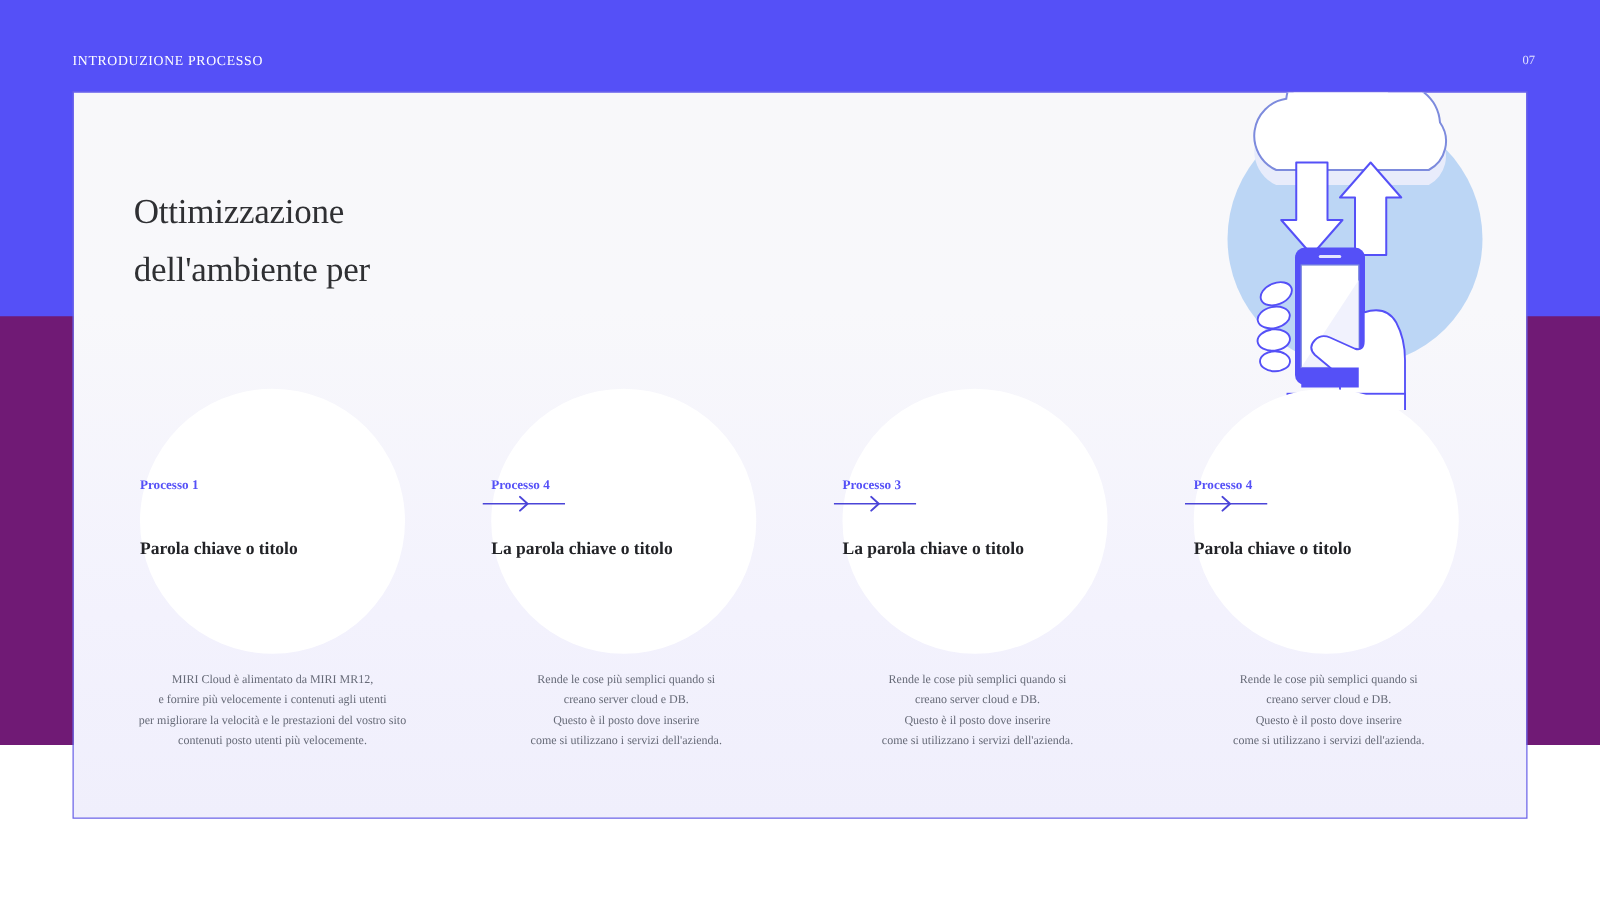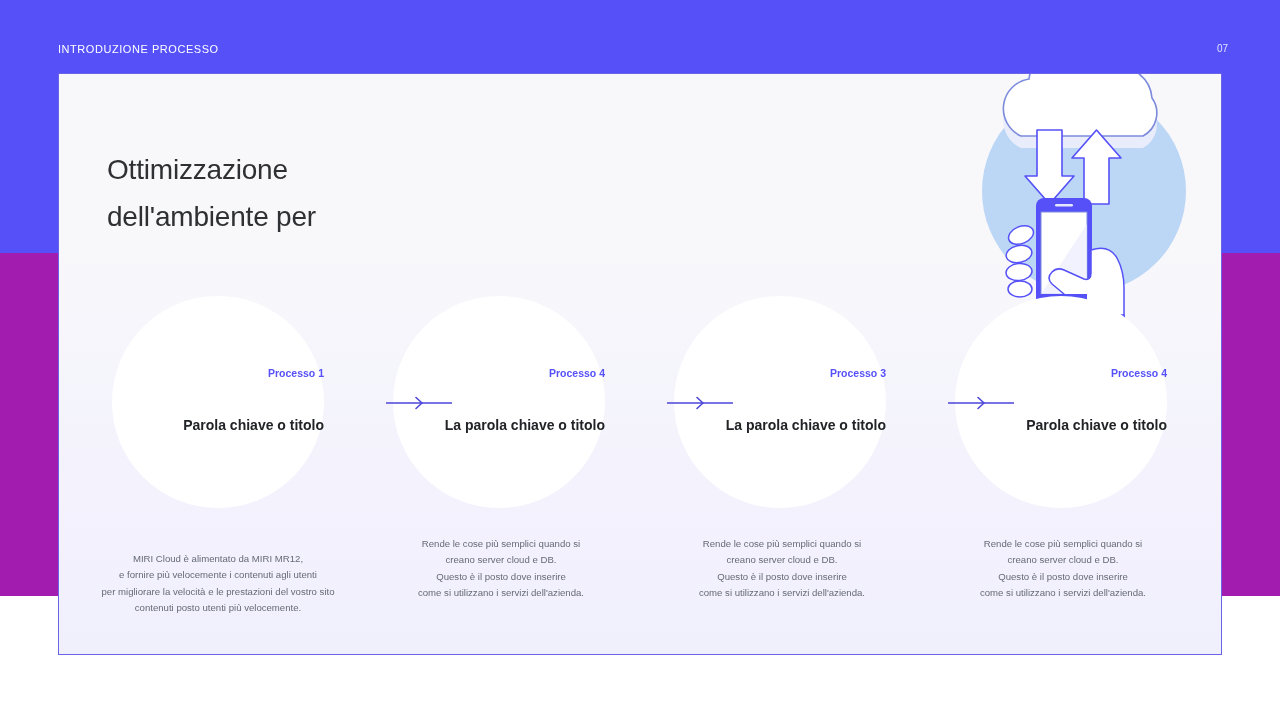--- a/index.html
+++ b/index.html
@@ -9,21 +9,22 @@
     height: 720px;
     overflow: hidden;
     background: #ffffff;
     font-family: "Liberation Sans", sans-serif;
   }
 
   #slide {
     position: relative;
     width: 1280px;
     height: 596px;
-    background: #a21caf;
+    background: #701a75;
+    font-family: Liberation Serif, serif;
   }
 
   
   .purple-band {
     position: absolute;
     left: 0;
     top: 0;
     width: 1280px;
     height: 253px;
     background: #5550f7;
@@ -91,28 +92,28 @@
   .process-row {
     position: absolute;
     left: 0;
     top: 222px;
     width: 1164px;
     height: 212px;
   }
 
   .circle {
     position: absolute;
-    top: 0;
+    top: 15px;
     width: 212px;
     height: 212px;
     border-radius: 50%;
     background: #ffffff;
     display: flex;
     flex-direction: column;
-    align-items: flex-end;
+    align-items: flex-start;
     justify-content: center;
   }
   .circle.c0 { left: 53px; }
   .circle.c1 { left: 334px; }
   .circle.c2 { left: 615px; }
   .circle.c3 { left: 896px; }
 
   .circle-kicker {
     font-size: 10.5px;
     font-weight: 700;
@@ -152,21 +153,21 @@
   }
   .desc {
     position: absolute;
     top: 0;
     width: 262px;
     text-align: center;
     font-size: 9.6px;
     line-height: 16.3px;
     color: #666a77;
   }
-  .desc.d0 { left: 28px; margin-top: 15px; }
+  .desc.d0 { left: 28px; }
   .desc.d1 { left: 311px; }
   .desc.d2 { left: 592px; }
   .desc.d3 { left: 873px; }
   .desc span { display: block; white-space: nowrap; }
 </style>
 </head>
 <body>
 
 <div id="slide">
 

